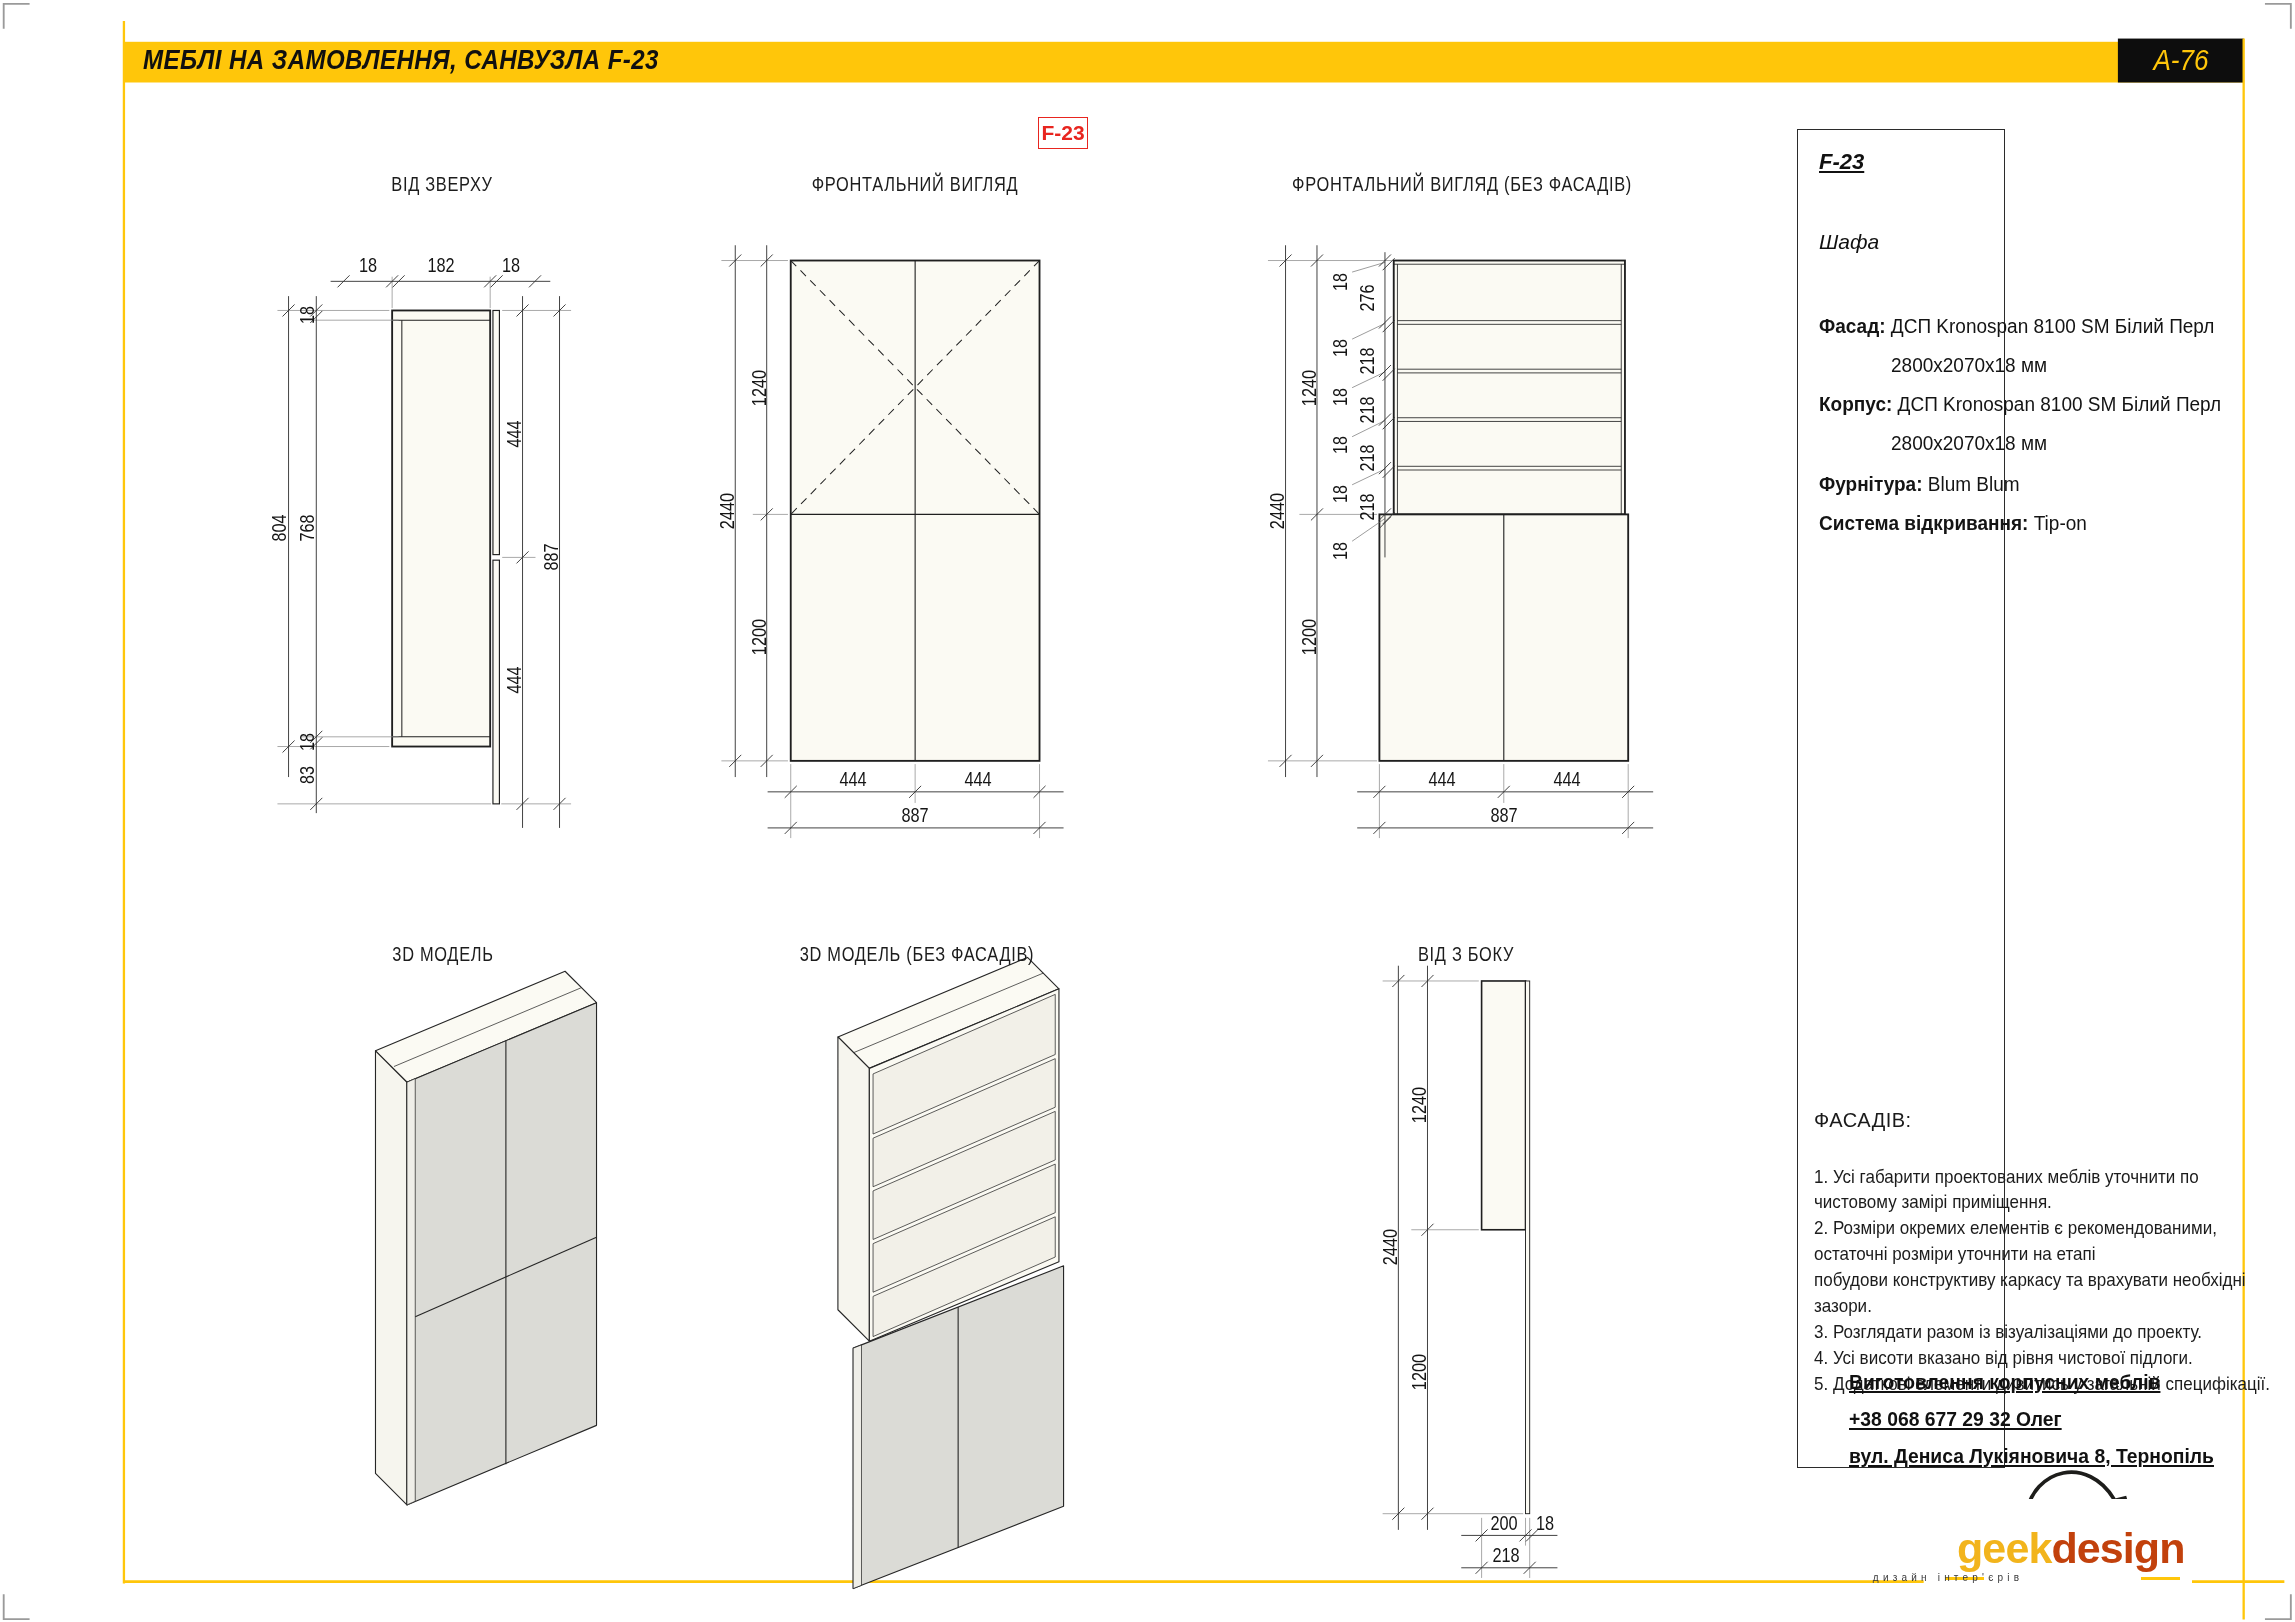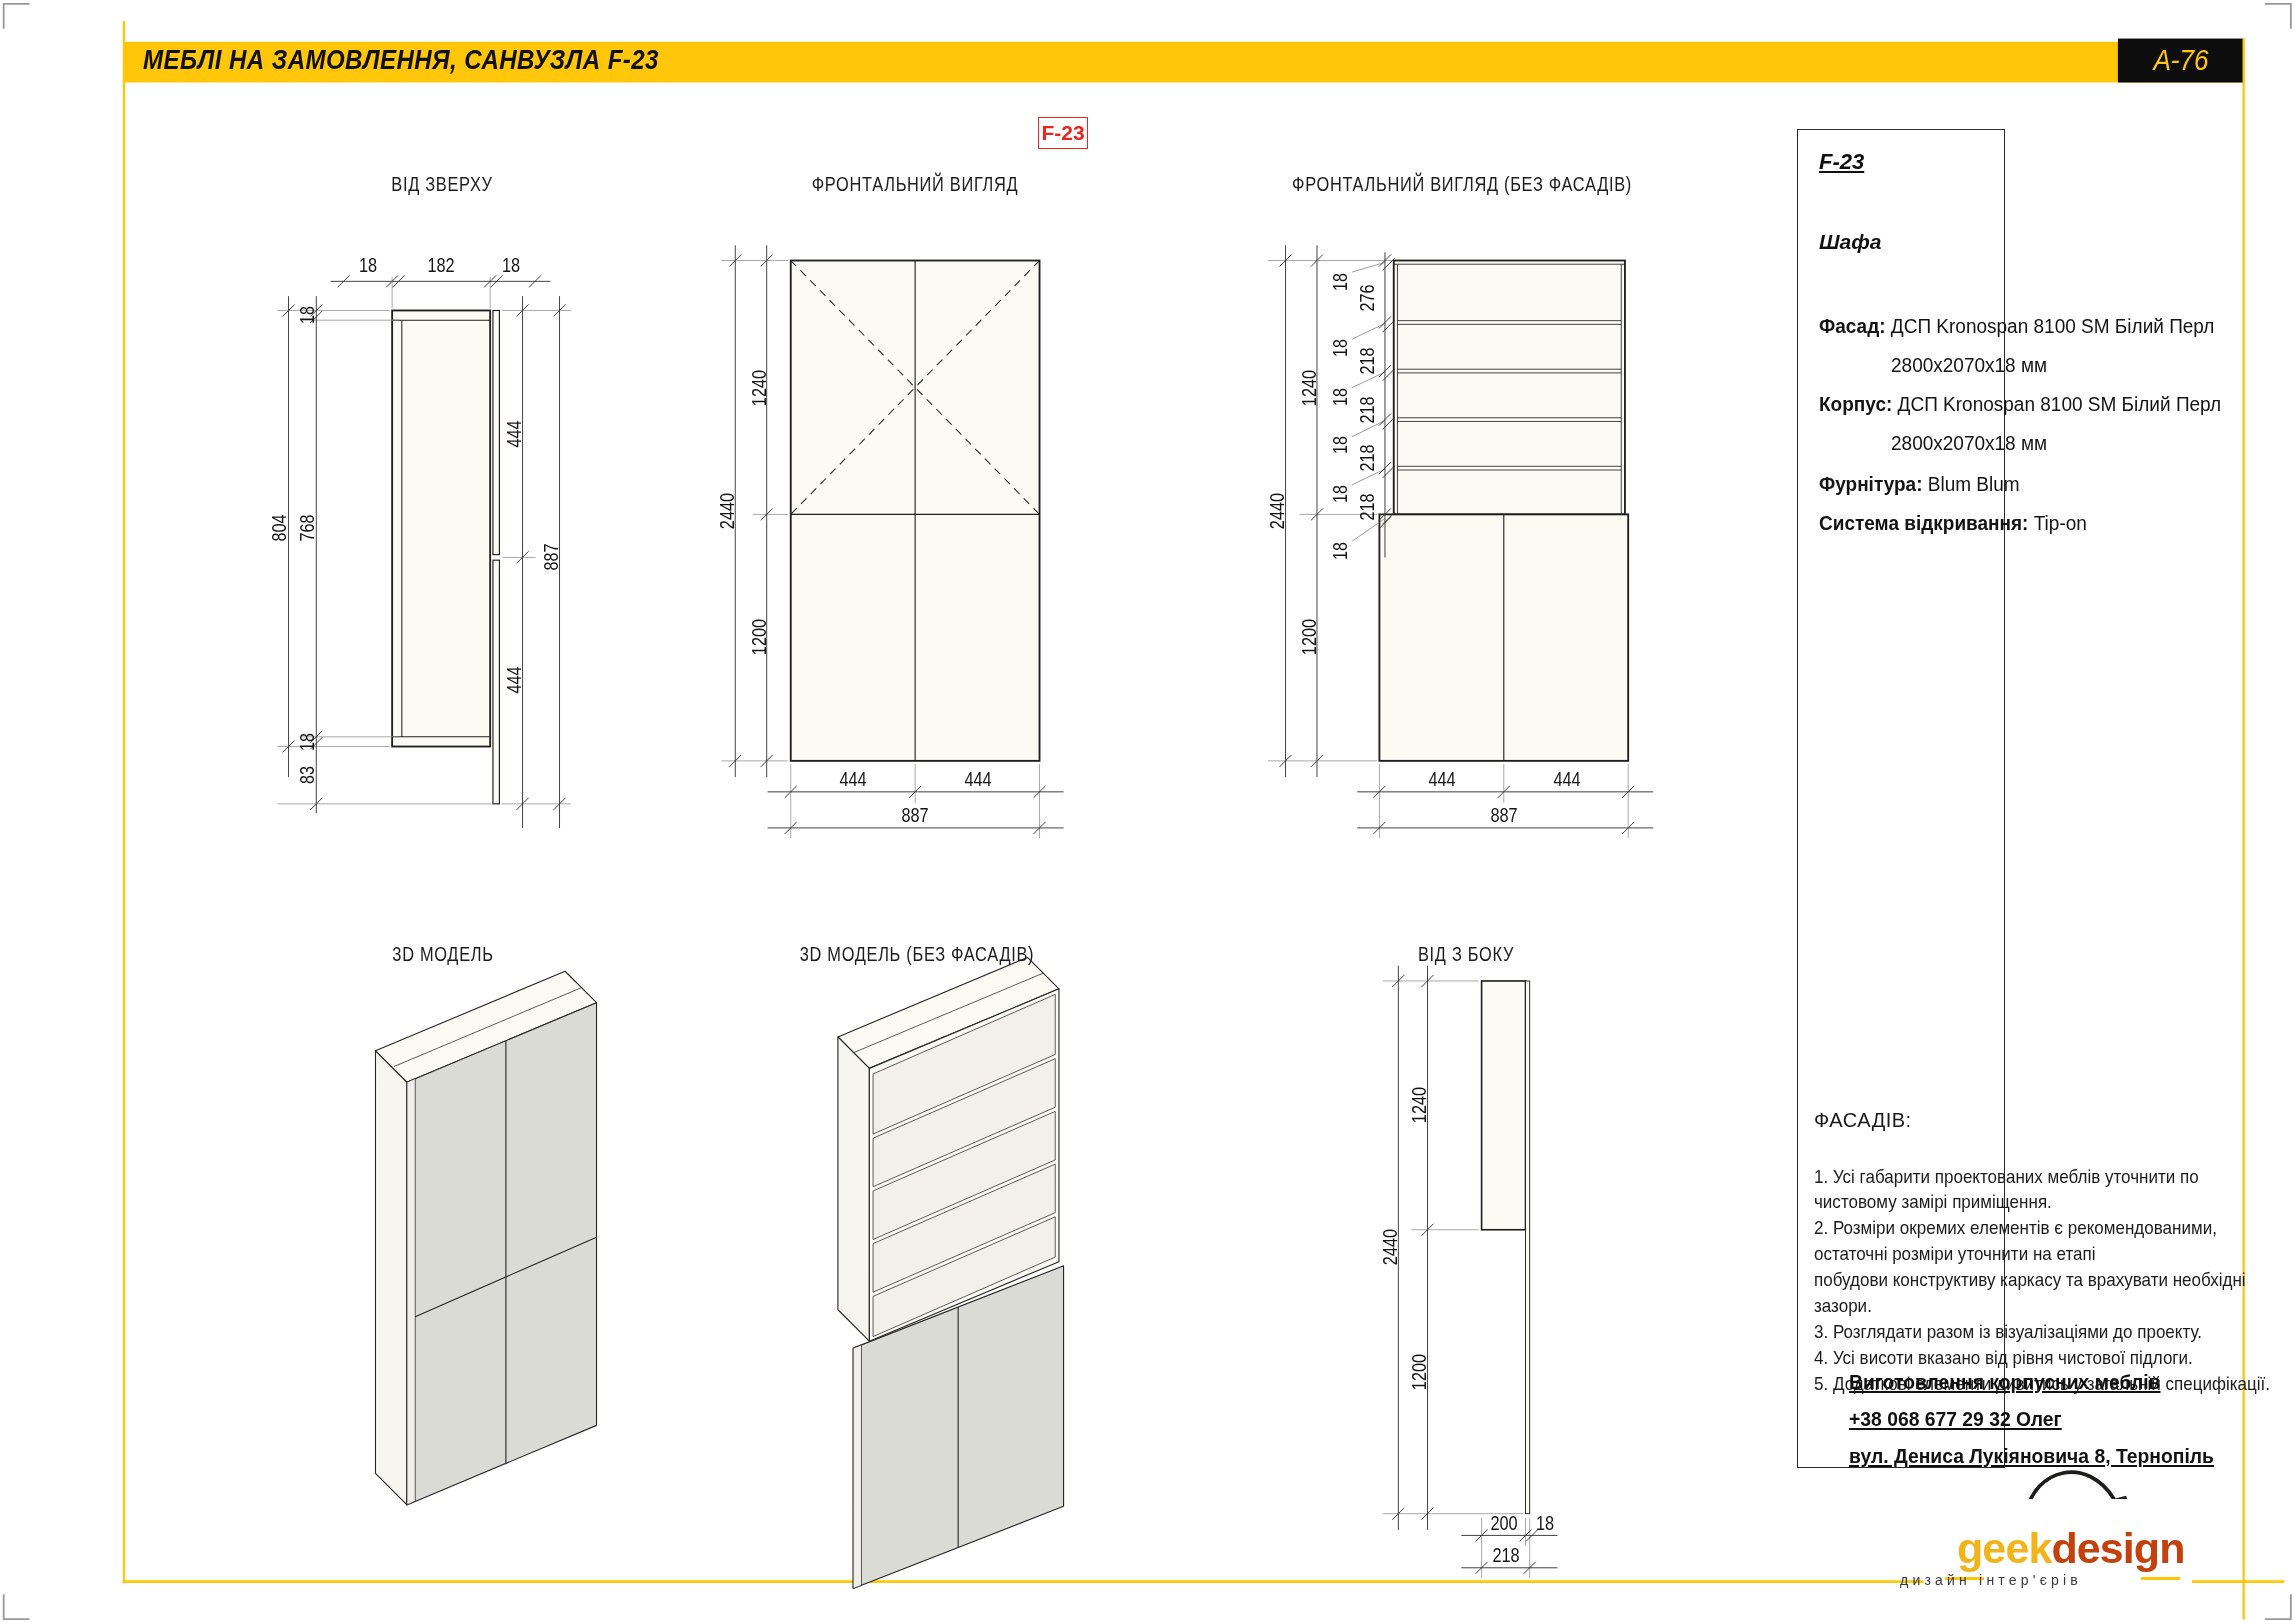--- a/index.html
+++ b/index.html
@@ -17,33 +17,33 @@
   .vtitle{position:absolute;font-size:21px;letter-spacing:0.9px;color:#1c1c1c;white-space:nowrap;
      transform:translate(-50%,-50%) scaleX(.78);}
   .dim{position:absolute;font-size:20.4px;color:#151515;white-space:nowrap;
      transform:translate(-50%,-50%) scaleX(.8);}
   .dim.rot{transform:translate(-50%,-50%) rotate(-90deg) scaleX(.8);}
   .note{position:absolute;font-size:18.5px;color:#1c1c1c;white-space:nowrap;transform:scaleX(.92);transform-origin:left center;}
   
   .panel{position:absolute;left:1797px;top:129px;width:206px;height:1337px;border:1.4px solid #2b2b2b;background:#fff;}
   .spec-code{position:absolute;left:1819px;top:149px;font-size:22px;font-style:italic;font-weight:700;
      text-decoration:underline;color:#111;}
-  .spec-type{position:absolute;left:1819px;top:230px;font-size:21px;font-style:italic;color:#111;font-weight:bold;}
+  .spec-type{position:absolute;left:1819px;top:230px;font-size:21px;font-style:italic;color:#111;}
   .spec-line{position:absolute;left:1819px;font-size:20px;color:#141414;white-space:nowrap;transform:scaleX(.95);transform-origin:left center;}
   .spec-line b{font-weight:700;}
   .spec-indent{left:1891px;}
   .notes-head{position:absolute;left:1814px;top:1109px;font-size:20px;color:#1a1a1a;letter-spacing:0.5px;}
   .contact{position:absolute;left:1849px;font-size:21px;font-weight:700;text-decoration:underline;
      color:#111;white-space:nowrap;transform:scaleX(.92);transform-origin:left center;}
   
   .logo-back{position:absolute;left:1924px;top:1499px;width:268px;height:97px;background:#fff;}
   .logo-word{position:absolute;left:1957px;top:1524px;font-size:43px;font-weight:700;letter-spacing:-0.9px;white-space:nowrap;}
   .logo-word .g1{color:#F2B41C;text-align:center;}
   .logo-word .g2{color:#c2410c;}
-  .logo-tag{position:absolute;left:1991px;top:1572px;font-size:14px;letter-spacing:4.2px;color:#3a3a3b;
+  .logo-tag{position:absolute;left:1948px;top:1572px;font-size:10px;letter-spacing:4.2px;color:#3a3a3b;
      transform:translateX(-50%);white-space:nowrap;}
   .tag-dash{position:absolute;top:1577px;height:2.8px;background:#FFC60A;}
 </style>
 </head>
 <body>
 
 <div id="sheet">
 
   <svg id="linework" width="2295" height="1623" viewBox="0 0 4963 3509">
 

